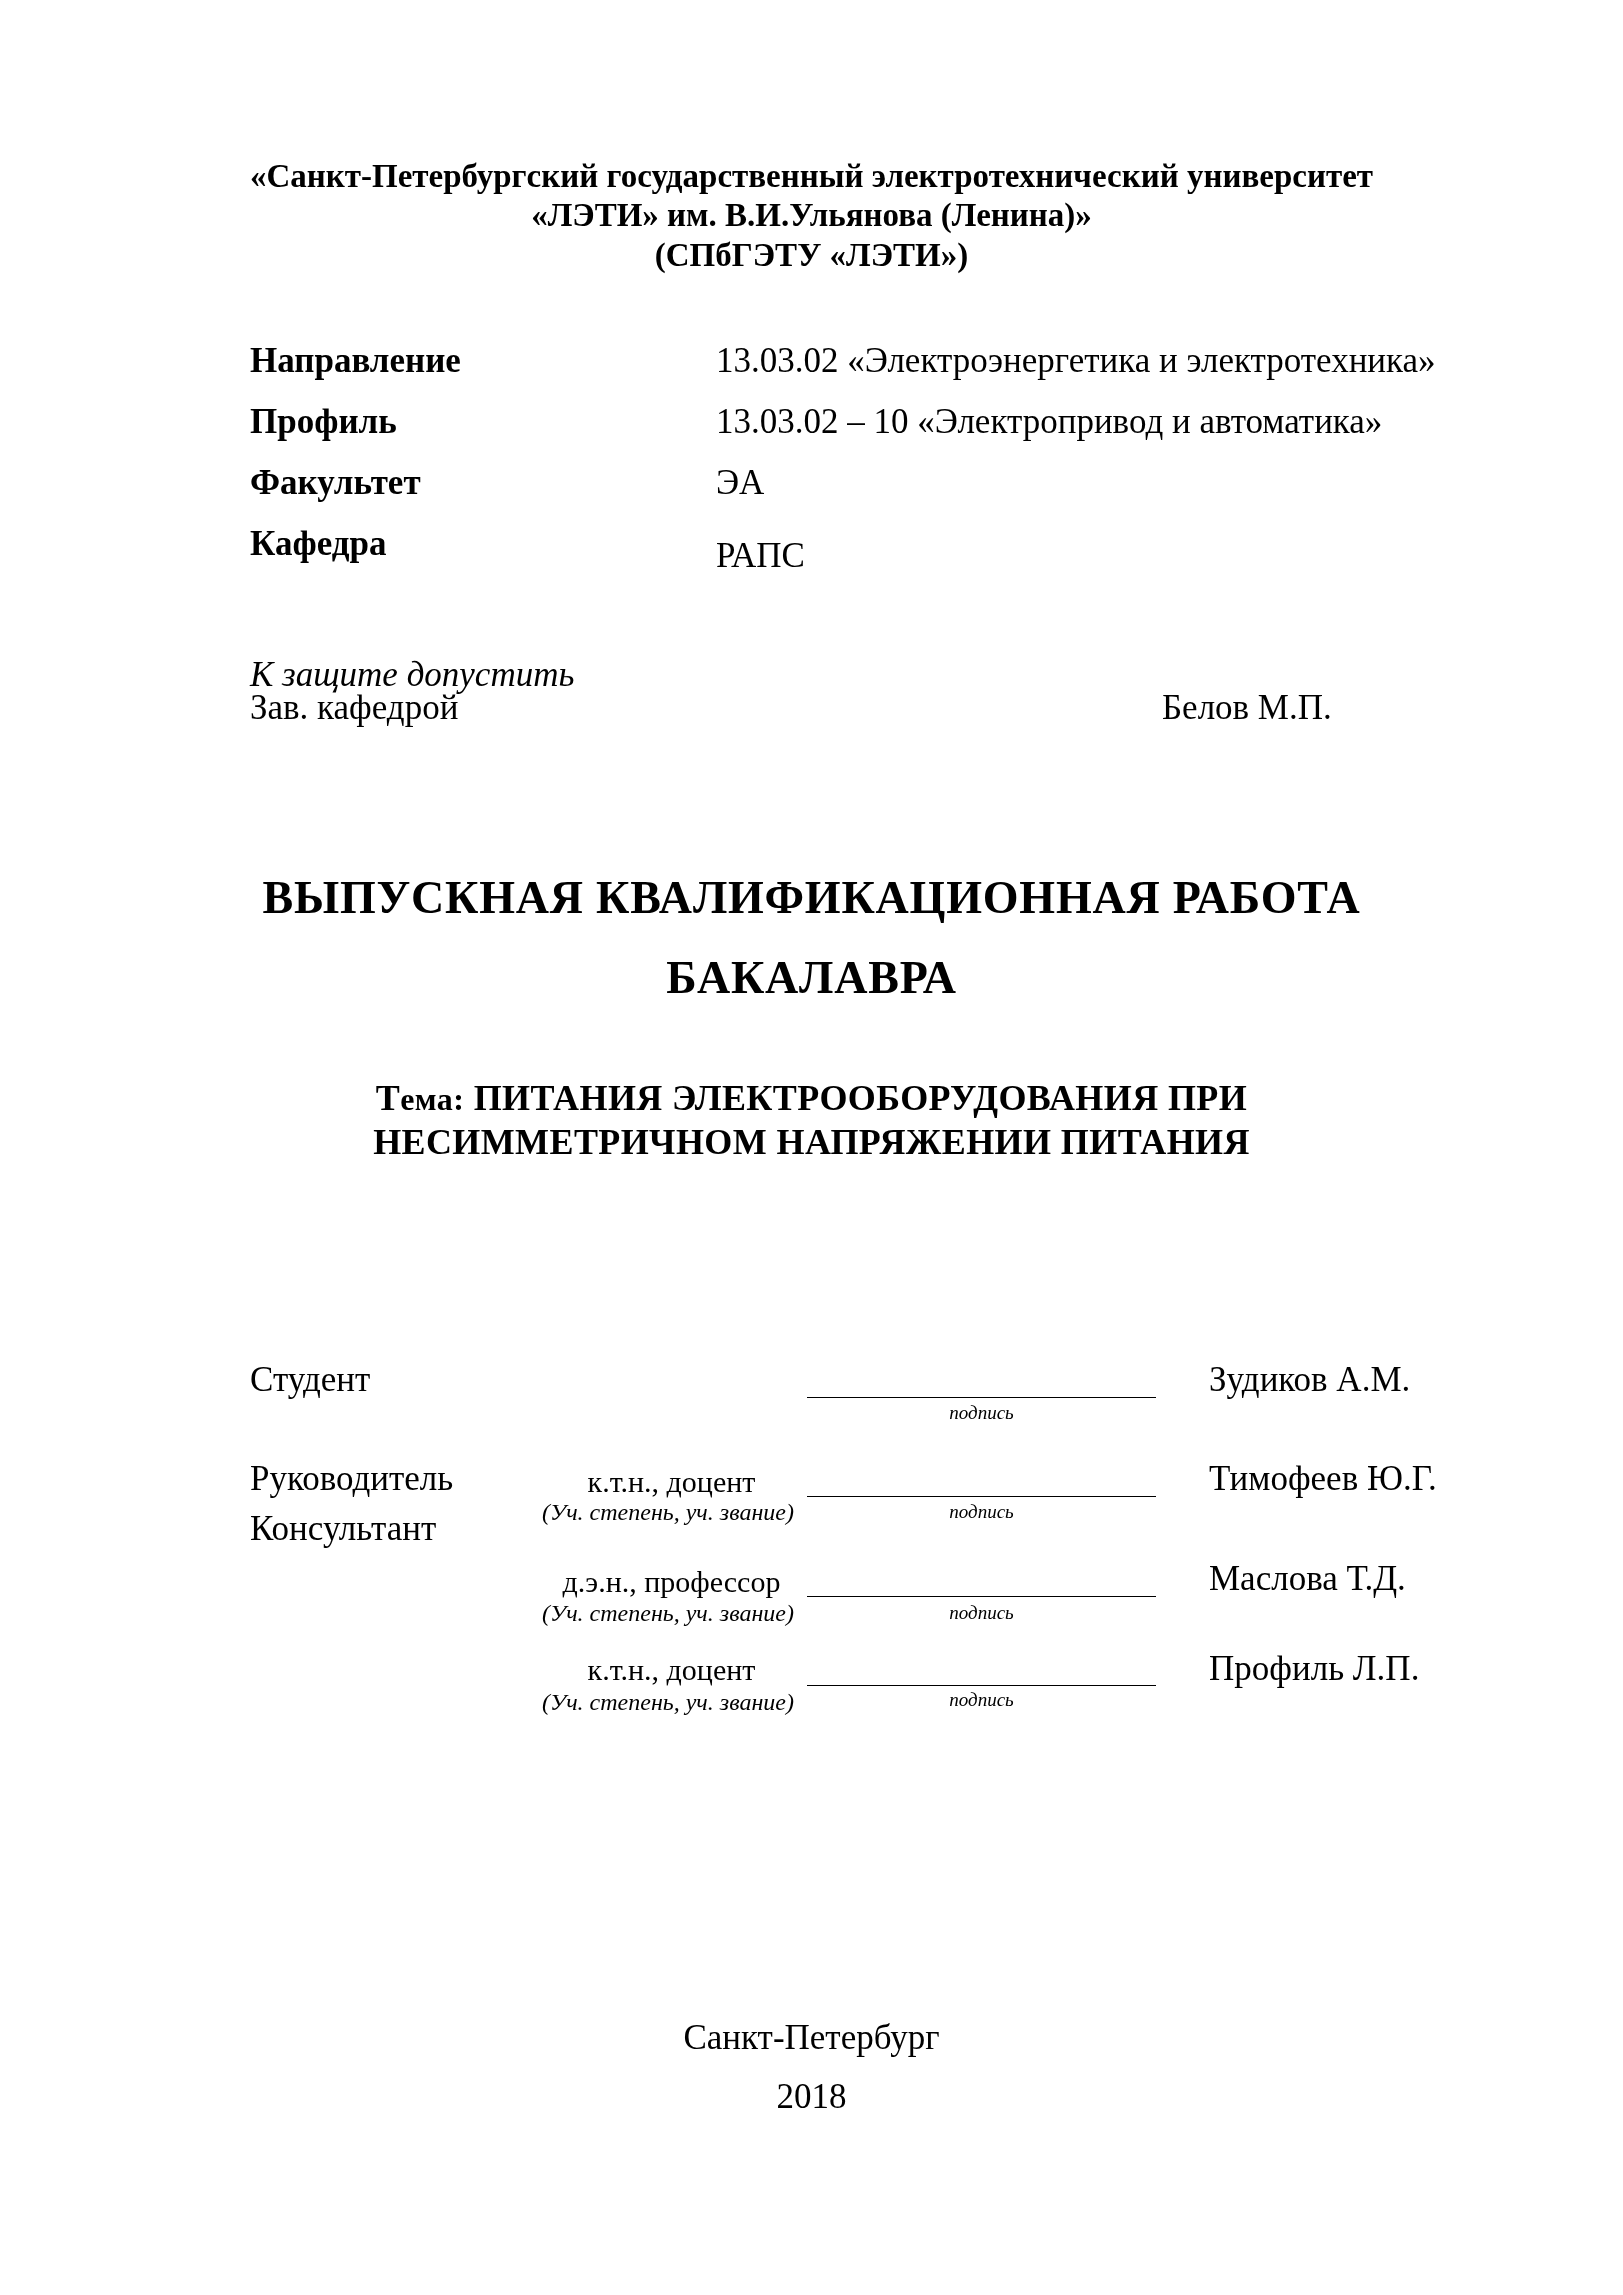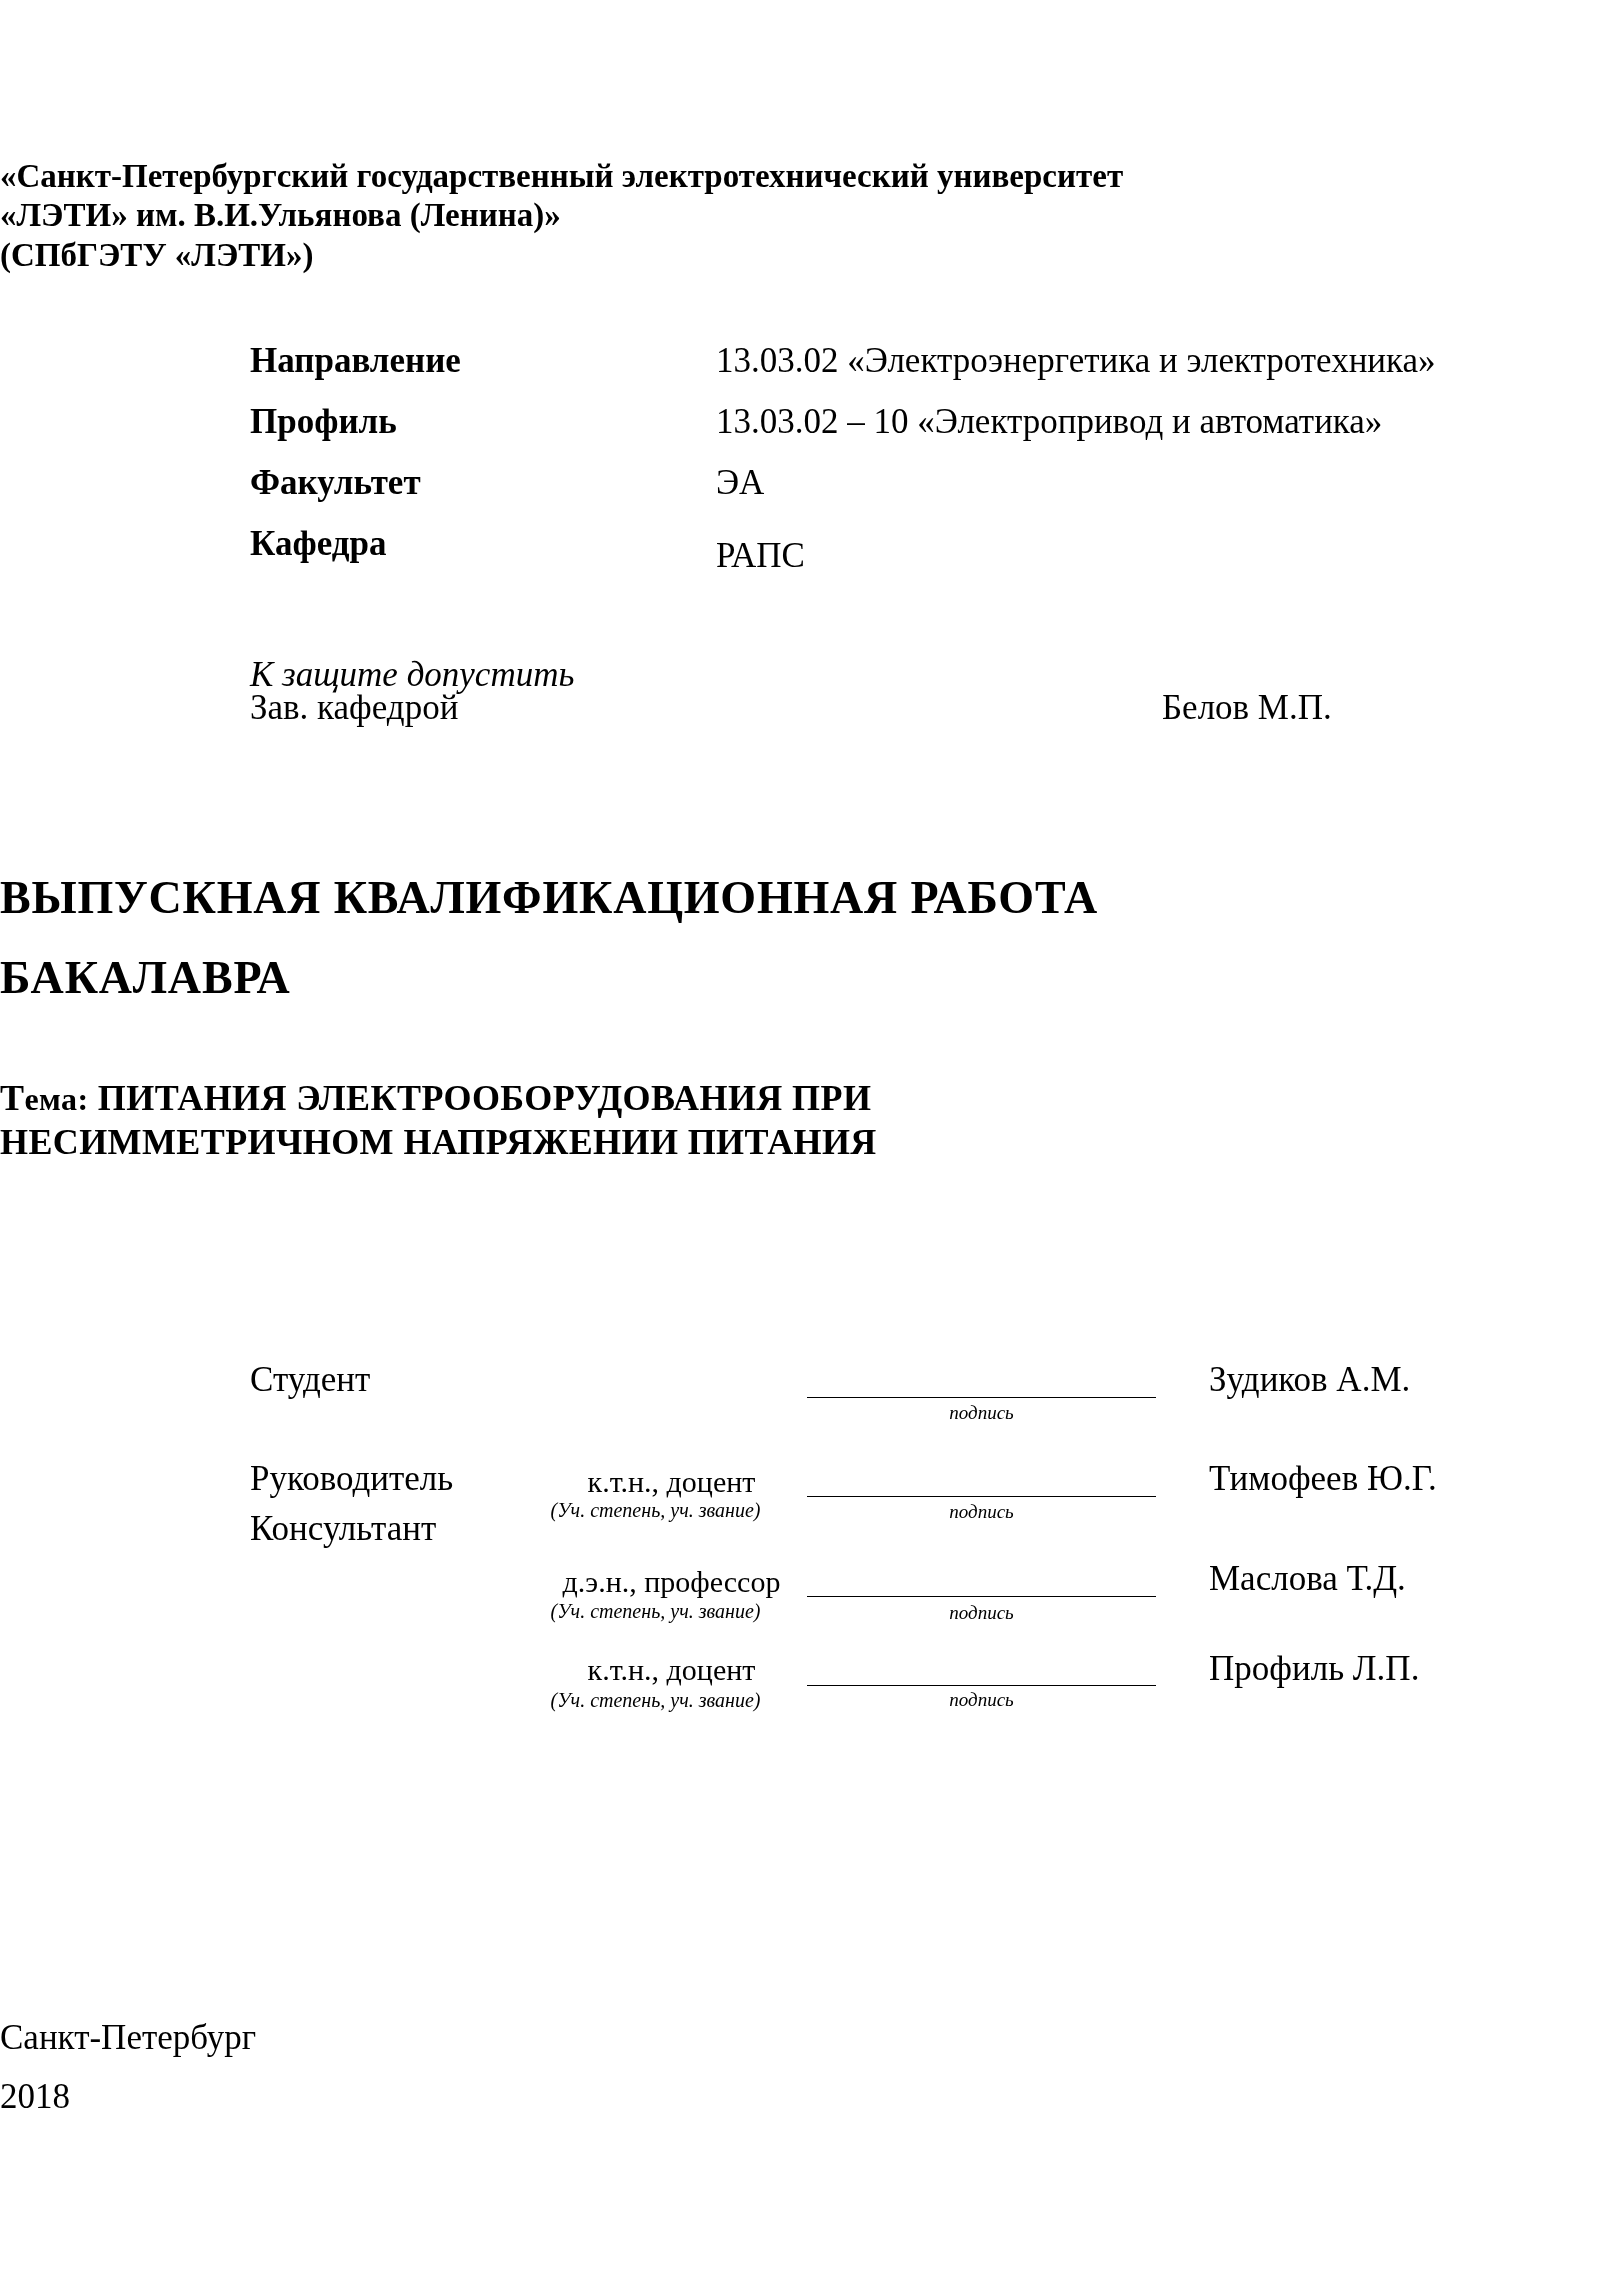--- a/index.html
+++ b/index.html
@@ -1,31 +1,31 @@
 <!DOCTYPE html>
 <html style="font-size:12.6px"><head>
   <meta charset="utf-8">
   <style>
     html, body { margin: 0; padding: 0; background: #ffffff; }
     body { width: 1623px; height: 2295px; position: relative; overflow: hidden;
       font-family: "Liberation Serif", "DejaVu Serif", serif; color: #000; }
     .abs { position: absolute; white-space: nowrap; }
-    .center { left: 0; width: 1623px; }
+    .center { left: 0; width: 1623px; text-align: center; }
     .uni { font-weight: bold; font-size: 33px; line-height: 38px; }
     .info-label { font-weight: bold; font-size: 35px; left: 250px; }
     .info-value { font-size: 35px; left: 716px; }
     .reg { font-size: 35px; }
     .ital { font-style: italic; }
     .title { font-weight: bold; font-size: 46px; letter-spacing: 0.8px; }
     .theme { font-weight: bold; font-size: 36px; letter-spacing: 0.4px; }
     .theme .sc { font-size: 32px; }
     .sig-line { position: absolute; left: 807px; width: 349px; height: 0; border-top: 1.6px solid #000; }
     .sig-cap { position: absolute; left: 807px; width: 349px; text-align: center; font-style: italic; font-size: 19px; }
     .deg { position: absolute; left: 542px; width: 259px; text-align: center; font-size: 30px; }
-    .deg-cap { position: absolute; left: 526px; width: 259px; text-align: center; font-style: italic; font-size: 20px; }
+    .deg-cap { position: absolute; left: 542px; width: 259px; font-style: italic; font-size: 24px; }
   </style>
 </head>
 <body>
 
 <div class="abs center uni" style="top:157px;">«Санкт-Петербургский государственный электротехнический университет</div>
 <div class="abs center uni" style="top:196px;">«ЛЭТИ» им. В.И.Ульянова (Ленина)»</div>
 <div class="abs center uni" style="top:236px;">(СПбГЭТУ «ЛЭТИ»)</div>
 
 <div>
   <div class="abs info-label" style="top:341px;">Направление</div>

